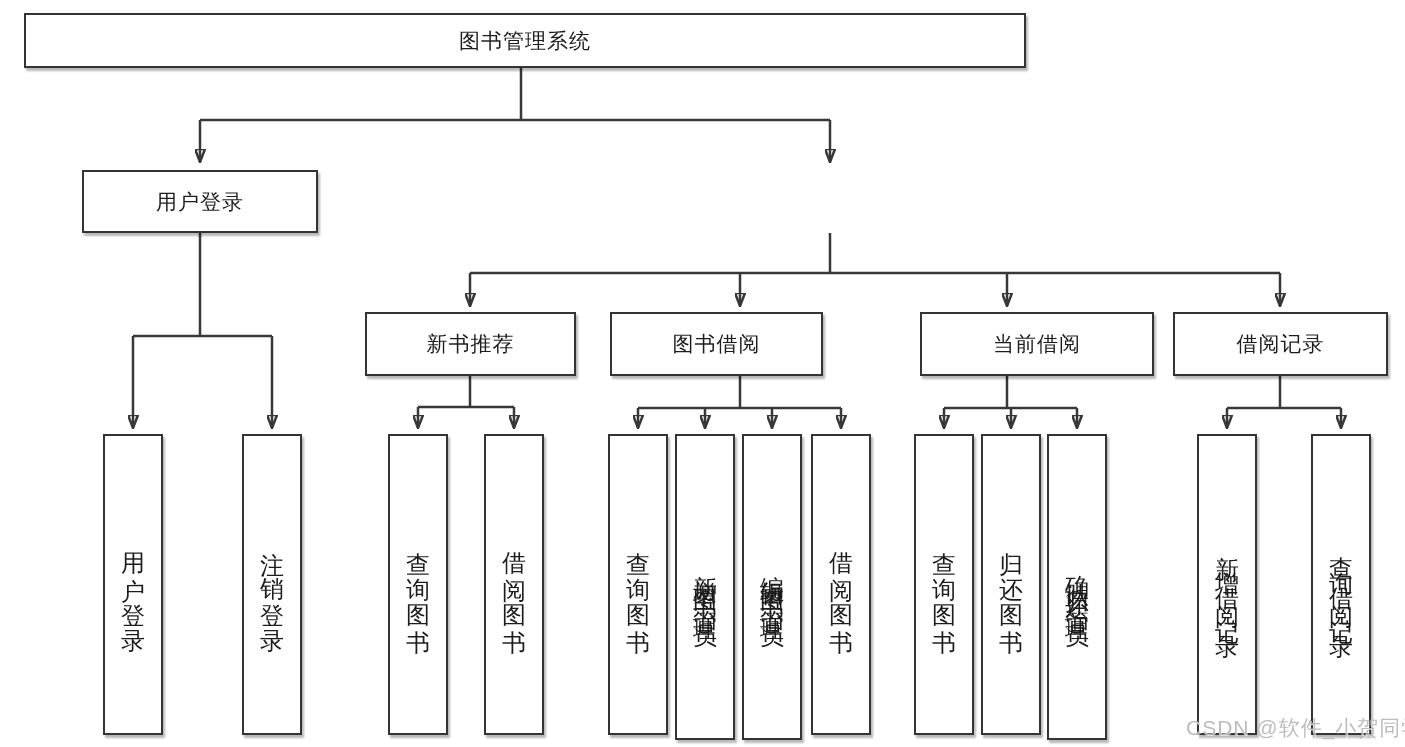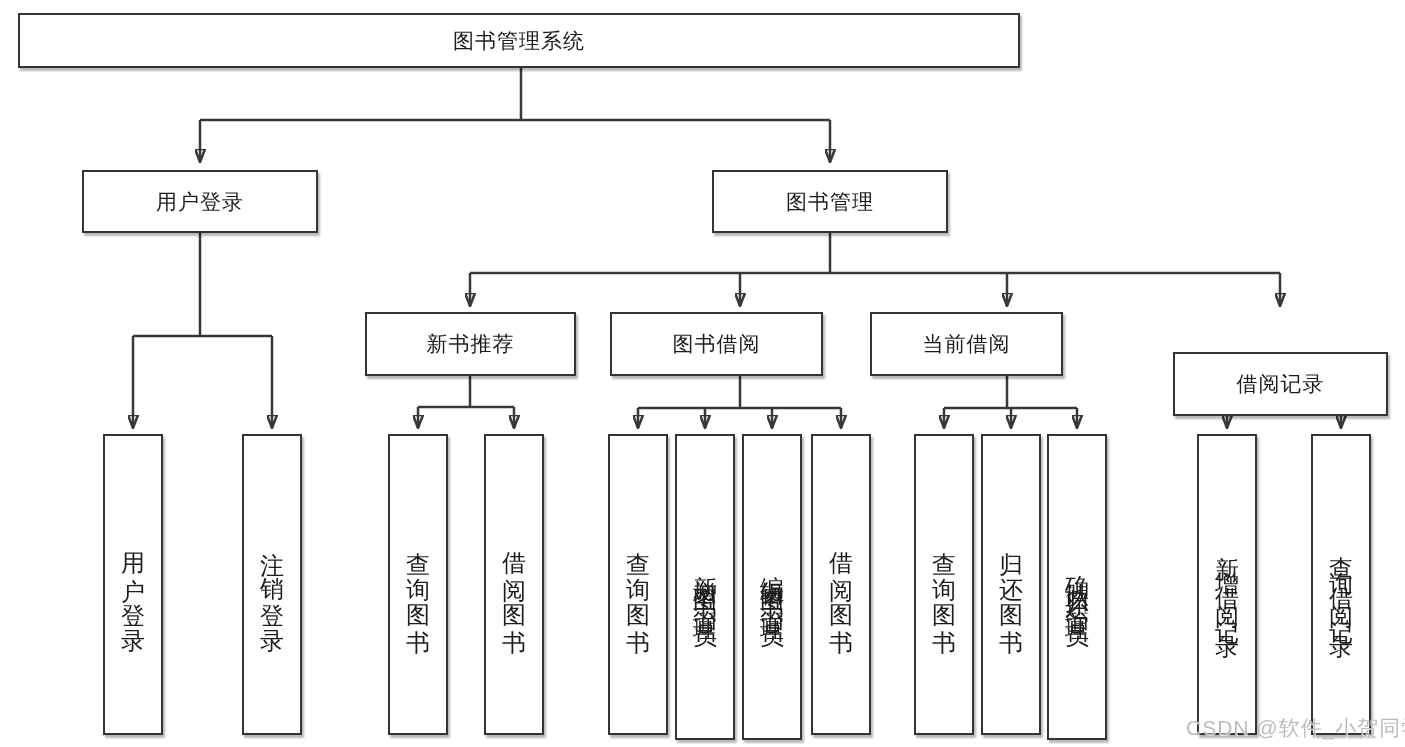--- a/index.html
+++ b/index.html
@@ -16,21 +16,21 @@
   .box{
     position:absolute;
     background:#ffffff;
     border:2px solid #343434;
     box-shadow:2px 3px 2px rgba(0,0,0,0.28);
     display:flex;align-items:center;justify-content:center;
     box-sizing:border-box;
     z-index:2;
   }
   .h-label{font-size:21px;letter-spacing:1px;white-space:nowrap;}
-  .root{left:18px;top:13px;width:1002px;height:55px;text-align:center;}
+  .root{left:24px;top:13px;width:1002px;height:55px;text-align:center;}
   .lvl2{top:170px;width:236px;height:63px;}
   .lvl3{top:312px;height:64px;text-align:center;}
   .leaf{top:434px;width:60px;height:301px;}
   .leaf.tall{height:306px;}
   .v-label{
     writing-mode:vertical-rl;
     text-orientation:mixed;
     font-size:24px;
     line-height:1;
     white-space:nowrap;
@@ -91,34 +91,31 @@
     <path marker-end="url(#arrow)" d="M1341,408 V428"></path>
   </svg>
 
   <div class="box root">
     <span class="h-label">图书管理系统</span>
   </div>
 
   <div class="box lvl2" style="left:82px;">
     <span class="h-label">用户登录</span>
   </div>
-  <div class="box lvl2" style="left:712px;">
-    <span class="h-label">图书管理</span>
-  </div>
 
   <div class="box lvl3" style="left:365px;width:211px;">
     <span class="h-label">新书推荐</span>
   </div>
   <div class="box lvl3" style="left:610px;width:213px;">
     <span class="h-label">图书借阅</span>
   </div>
-  <div class="box lvl3" style="left:870px;width:193px;">
+  <div class="box lvl3" style="left:920px;width:234px;">
     <span class="h-label">当前借阅</span>
   </div>
-  <div class="box lvl3" style="left:1173px;width:215px;margin-top:40px;">
+  <div class="box lvl3" style="left:1173px;width:215px;">
     <span class="h-label">借阅记录</span>
   </div>
 
   <div class="box leaf" style="left:103px;">
     <span class="v-label sp-wide">用户登录</span>
   </div>
   <div class="box leaf" style="left:242px;">
     <span class="v-label sp-wide">注销登录</span>
   </div>
 

